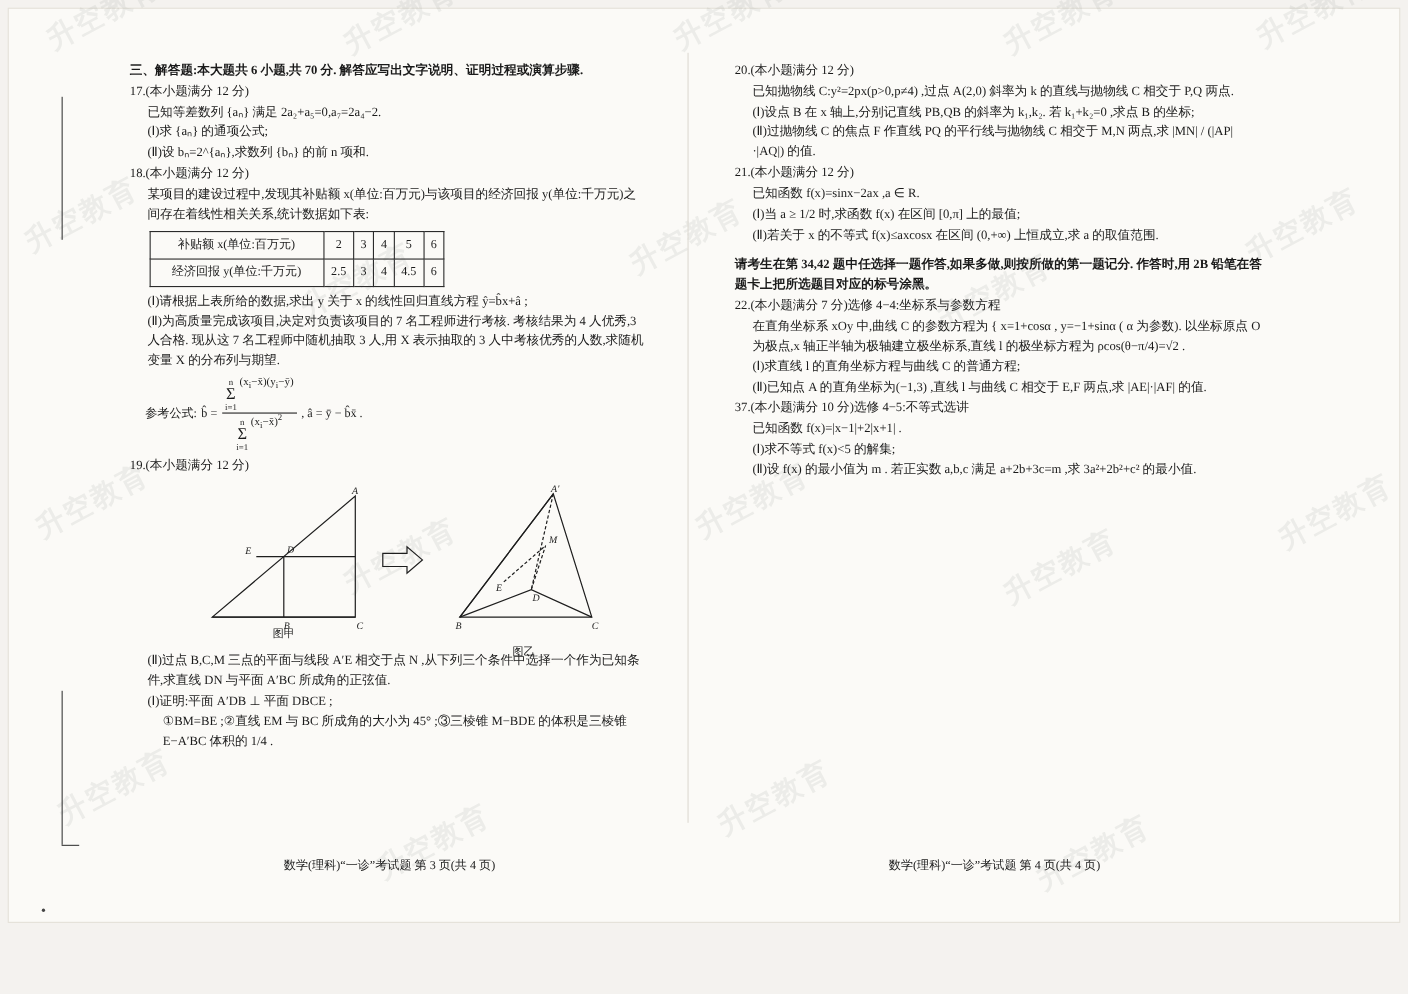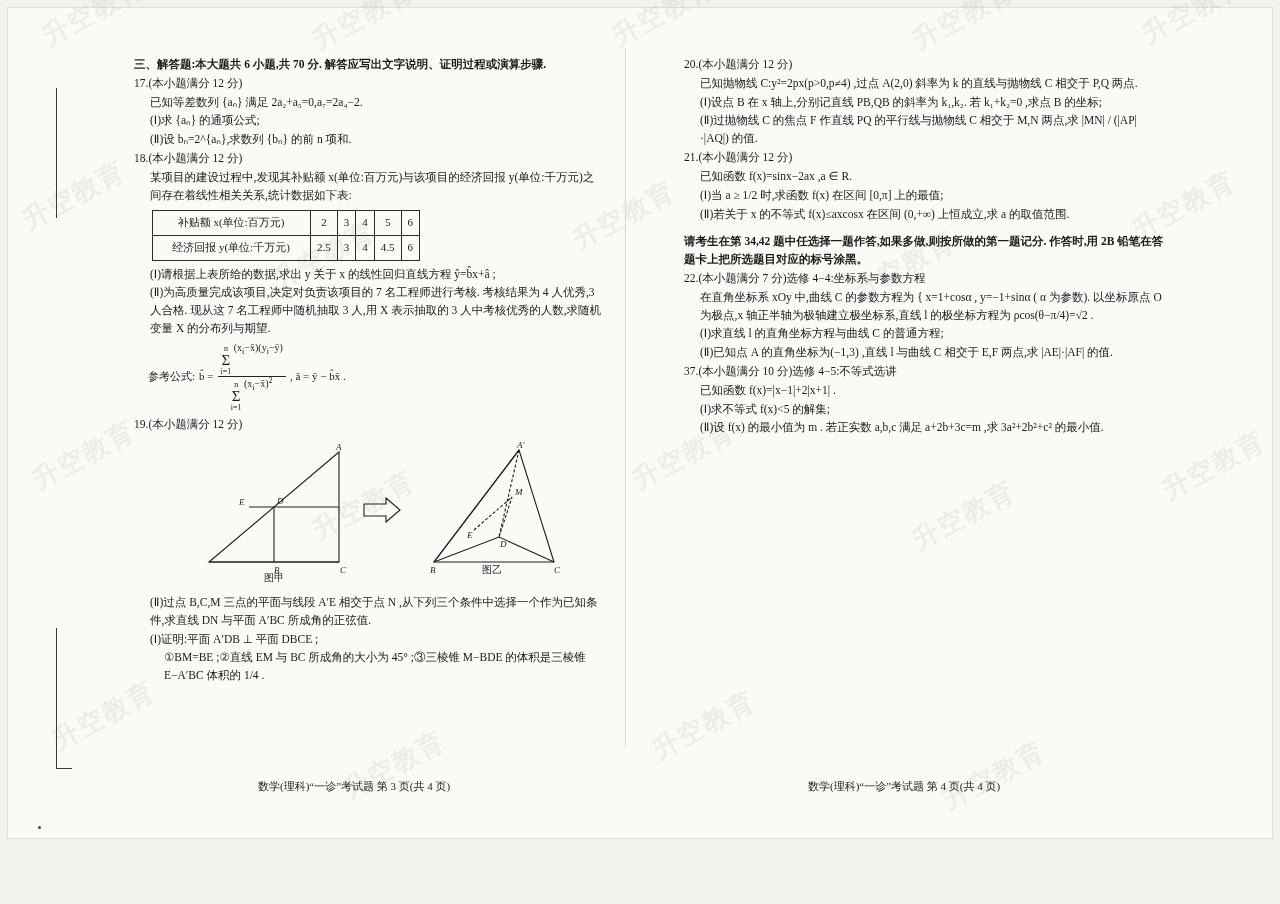--- a/index.html
+++ b/index.html
@@ -27,21 +27,20 @@
     pointer-events:none;
     letter-spacing:2px;
   }
   #columns{
     position:absolute;left:0;top:0;width:1264px;height:830px;
   }
   .col{
     position:absolute;top:48px;
     font-size:11.5px;
     line-height:1.55;
-    margin-left:16px;
   }
   .col-left{left:110px;width:470px;}
   .col-right{left:660px;width:480px;}
   .divider{
     position:absolute;left:617px;top:40px;width:1px;height:700px;
     background:#ddd9d2;
   }
   p{margin:0 0 1px 0;}
   .hd{font-weight:bold;}
   .ind2{padding-left:16px;}
@@ -226,21 +225,21 @@
           <g fill="#1e1e1e" font-size="9" font-family="Liberation Serif, serif" font-style="italic">
             <text x="383" y="6">A′</text>
             <text x="381" y="53">M</text>
             <text x="333" y="96">E</text>
             <text x="366" y="105">D</text>
             <text x="296" y="131">B</text>
             <text x="420" y="131">C</text>
           </g>
         </svg>
         <div class="figcap" style="left:130px;top:128px;">图甲</div>
-        <div class="figcap" style="left:348px;top:120px;">图乙</div>
+        <div class="figcap" style="left:348px;top:144px;">图乙</div>
       </div>
 
       <p class="ind2">(Ⅱ)过点 B,C,M 三点的平面与线段 A′E 相交于点 N ,从下列三个条件中选择一个作为已知条件,求直线 DN 与平面 A′BC 所成角的正弦值.</p>
       <p class="ind2">(Ⅰ)证明:平面 A′DB ⊥ 平面 DBCE ;</p>
       <p class="ind3">①BM=BE ;②直线 EM 与 BC 所成角的大小为 45° ;③三棱锥 M−BDE 的体积是三棱锥 E−A′BC 体积的 1/4 .</p>
     </div>
 
     <div class="col col-right">
 
       <p>20.(本小题满分 12 分)</p>

